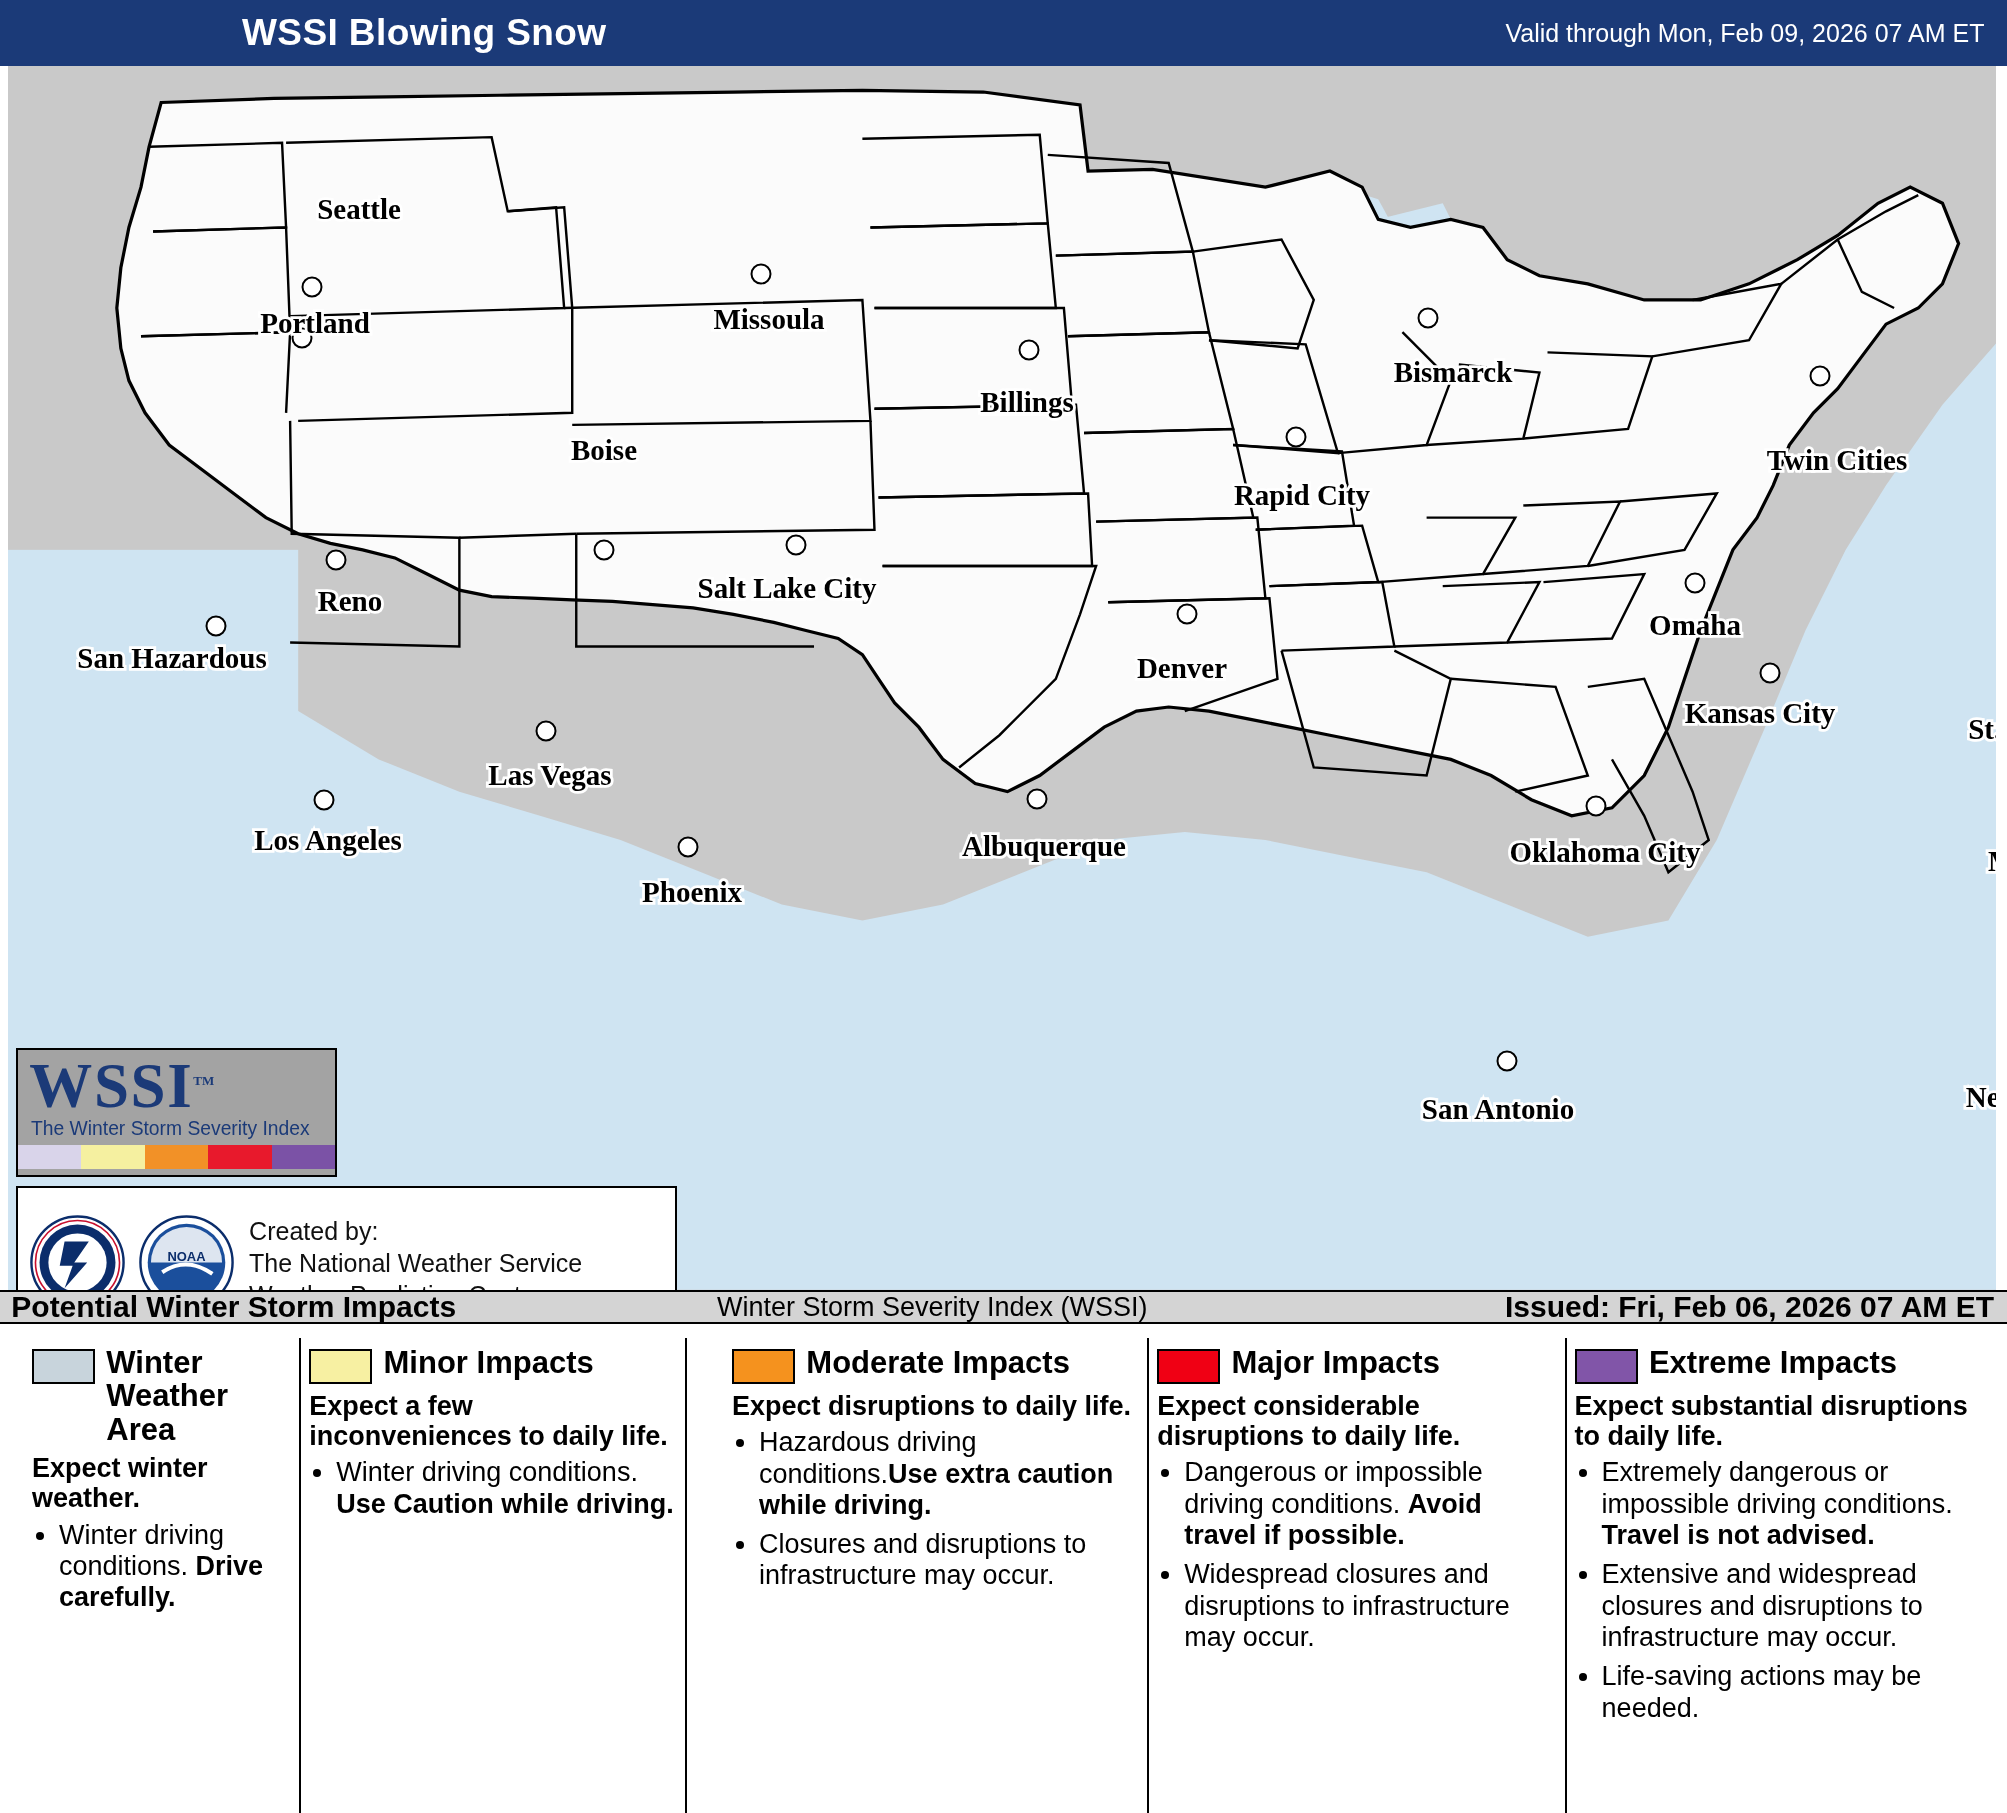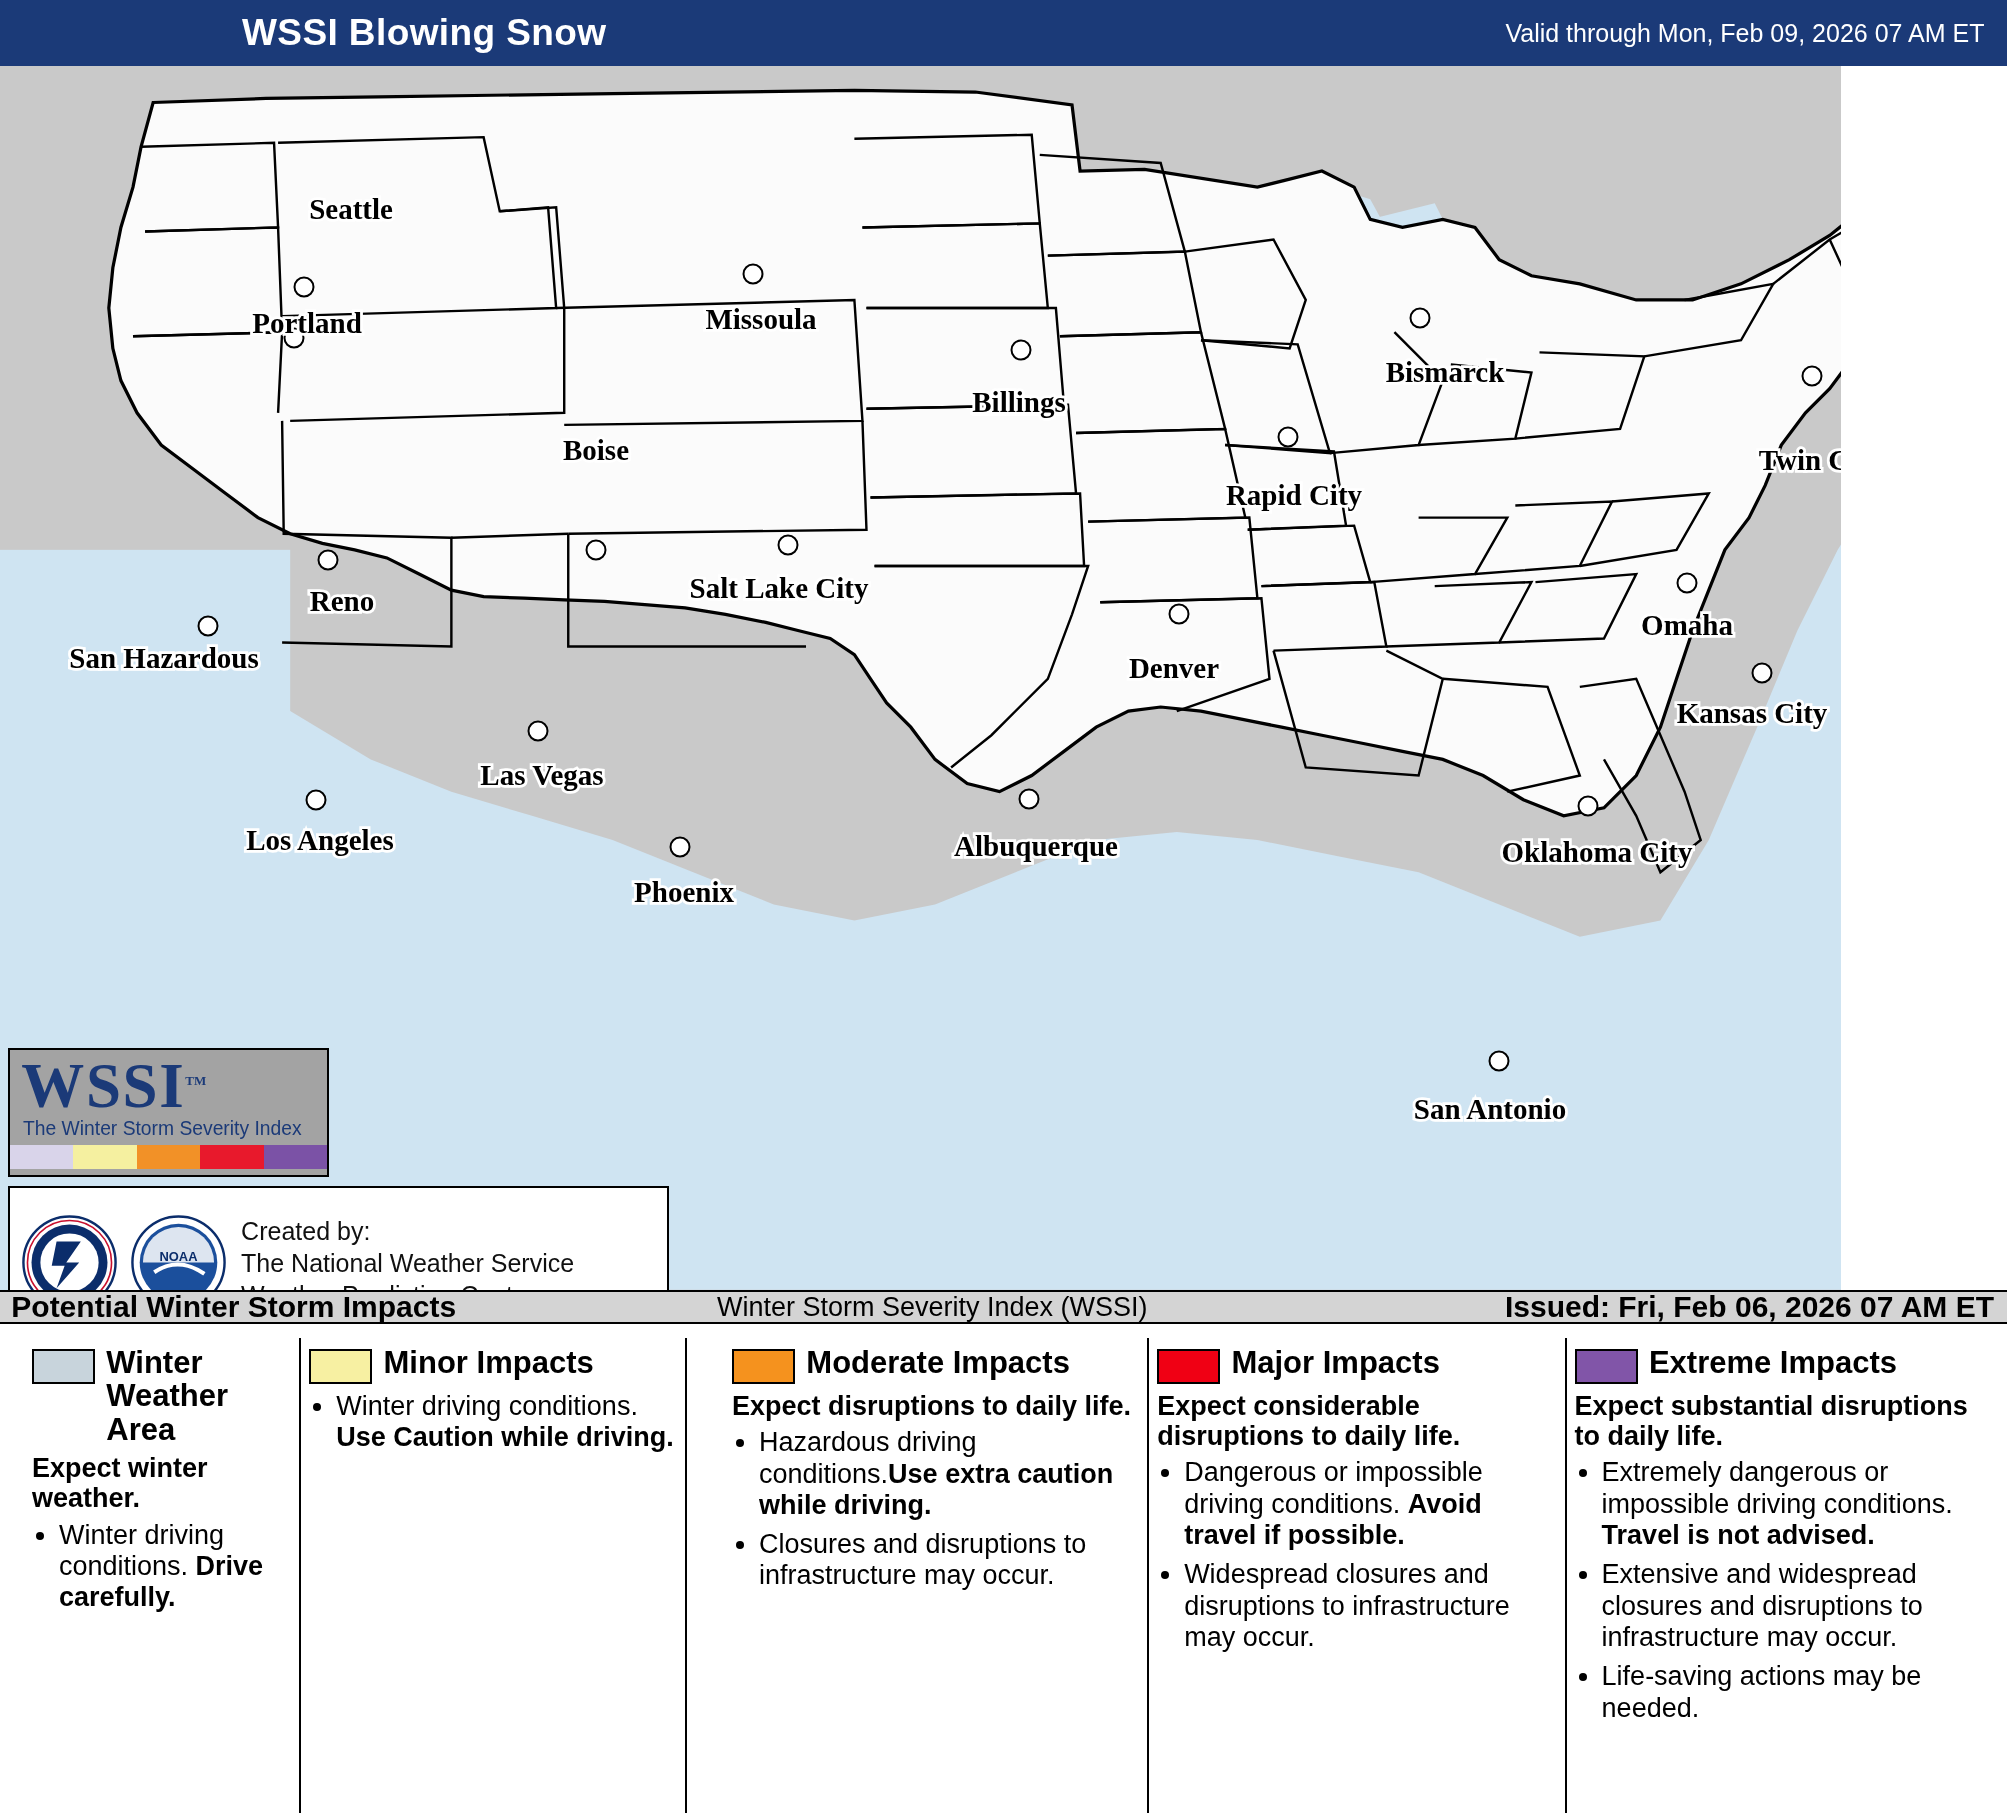--- a/index.html
+++ b/index.html
@@ -37,22 +37,22 @@
   }
   #header .valid {
     font-size: 25px;
     margin-right: 22.6px;
     white-space: nowrap;
   }
 
   
   #map-area {
     position: absolute;
-    left: 0; top: 66px;
-    width: 1841px;
+    left: 8px; top: 66px;
+    width: 1988px;
     height: 1224px;
     background: #c9c9c9;
     overflow: hidden;
   }
   #map-svg { position: absolute; left: 0; top: 0; }
 
   .city-label {
     position: absolute;
     font-family: "Liberation Serif", serif;
     font-weight: bold;
@@ -417,20 +417,21 @@
         <div class="legend-lead">Expect winter weather.</div>
         <ul class="legend-list">
           <li>Winter driving conditions. <b>Drive carefully.</b></li>
         </ul>
       </div>
       <div class="legend-col c1">
         <div class="legend-head">
           <div class="swatch" style="background: rgb(247, 240, 162);"></div>
           <div class="legend-title">Minor Impacts</div>
         </div>
+        <div class="legend-lead">Expect a few inconveniences to daily life.</div>
         <ul class="legend-list">
           <li>Winter driving conditions. <b>Use Caution while driving.</b></li>
         </ul>
       </div>
       <div class="legend-col c2">
         <div class="legend-head">
           <div class="swatch" style="background: rgb(245, 146, 30);"></div>
           <div class="legend-title">Moderate Impacts</div>
         </div>
         <div class="legend-lead">Expect disruptions to daily life.</div>

